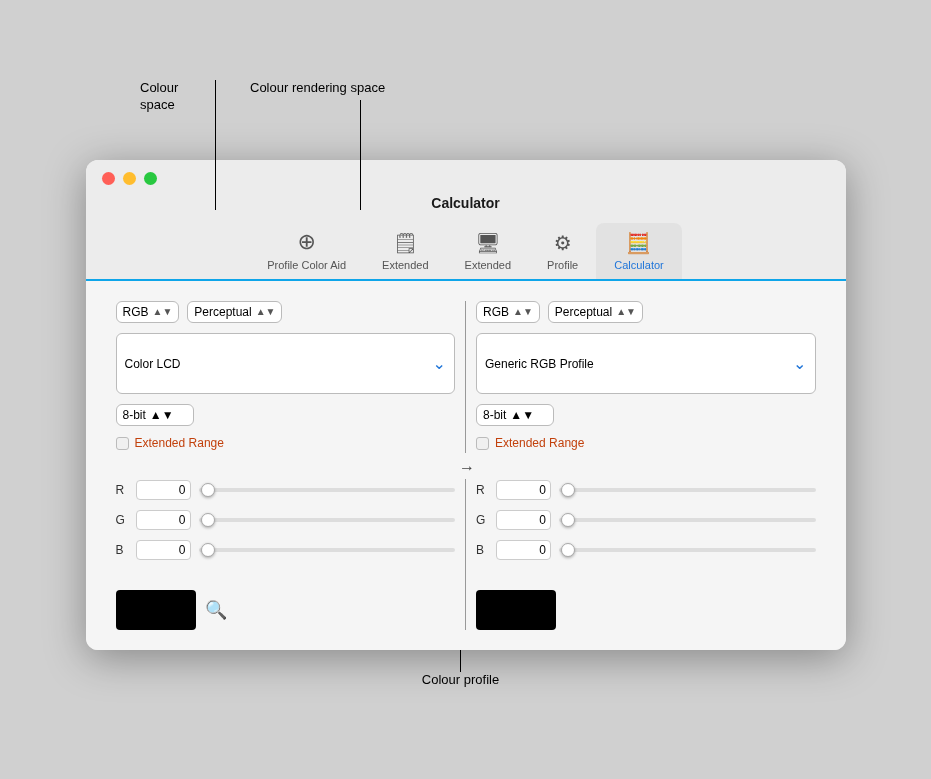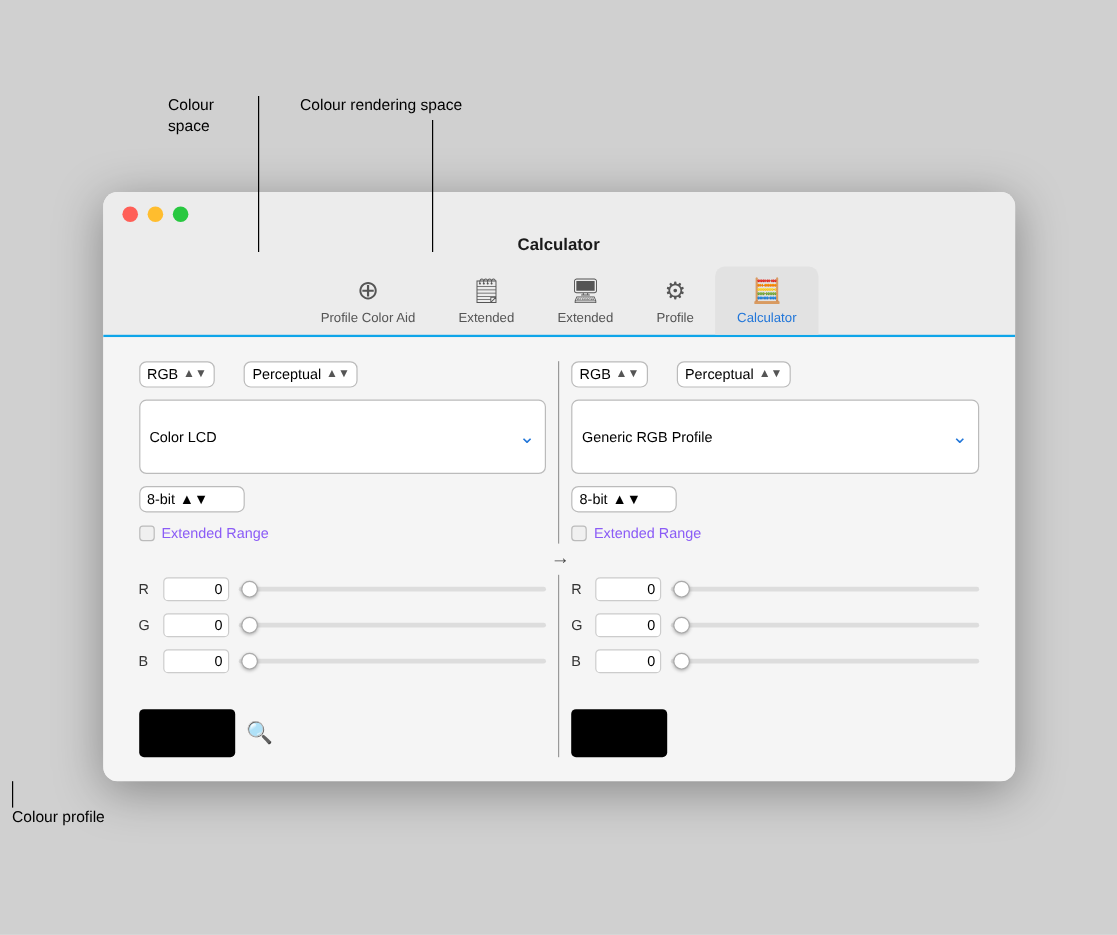--- a/index.html
+++ b/index.html
@@ -123,21 +123,21 @@
     .panel-divider {
       width: 1px;
       background: #999;
       align-self: stretch;
       margin: 0;
     }
 
     
     .controls-row {
       display: flex;
-      gap: 24px;
+      gap: 8px;
       align-items: center;
     }
 
     .select-control {
       display: flex;
       align-items: center;
       background: #fff;
       border: 1px solid #bbb;
       border-radius: 6px;
       padding: 3px 6px;
@@ -175,28 +175,28 @@
     .bit-select {
       display: flex;
       align-items: flex-start;
       background: #fff;
       border: 1px solid #bbb;
       border-radius: 6px;
       padding: 3px 6px;
       font-size: 12px;
       cursor: pointer;
       gap: 4px;
-      width: 88px;
+      width: 78px;
     }
 
     .checkbox-row {
       display: flex;
       align-items: center;
       gap: 6px;
-      color: #8b5cf6;
+      color: #c2410c;
       font-size: 12px;
     }
 
     .checkbox-box {
       width: 13px;
       height: 13px;
       border: 1px solid #bbb;
       border-radius: 3px;
       background: #f0f0f0;
     }
@@ -489,18 +489,18 @@
           <div class="bottom-row">
             <div class="color-swatch"></div>
           </div>
 
         </div>
 
       </div>
     </div>
   </div>
 
-  <div style="display:flex; flex-direction:column; margin-top:0; position:relative;">
+  <div style="display:flex; flex-direction:column; align-items:center; margin-top:0; position:relative;">
     <div style="width:1px; height:22px; background:#000; margin-left:-10px;"></div>
     <div style="font-size:13px; margin-left:-10px;">Colour profile</div>
   </div>
 
 </div>
 
 </body></html>

